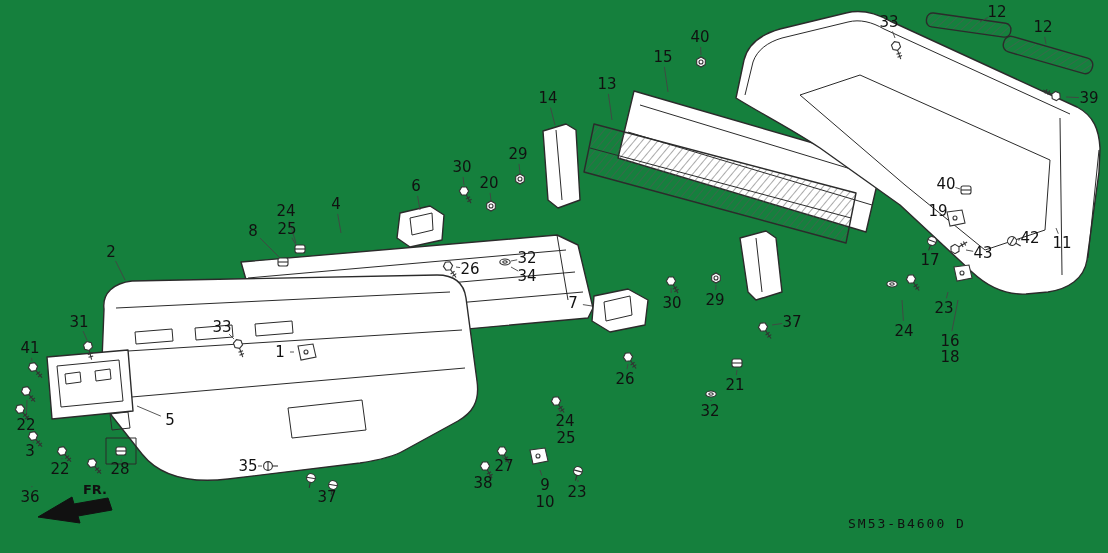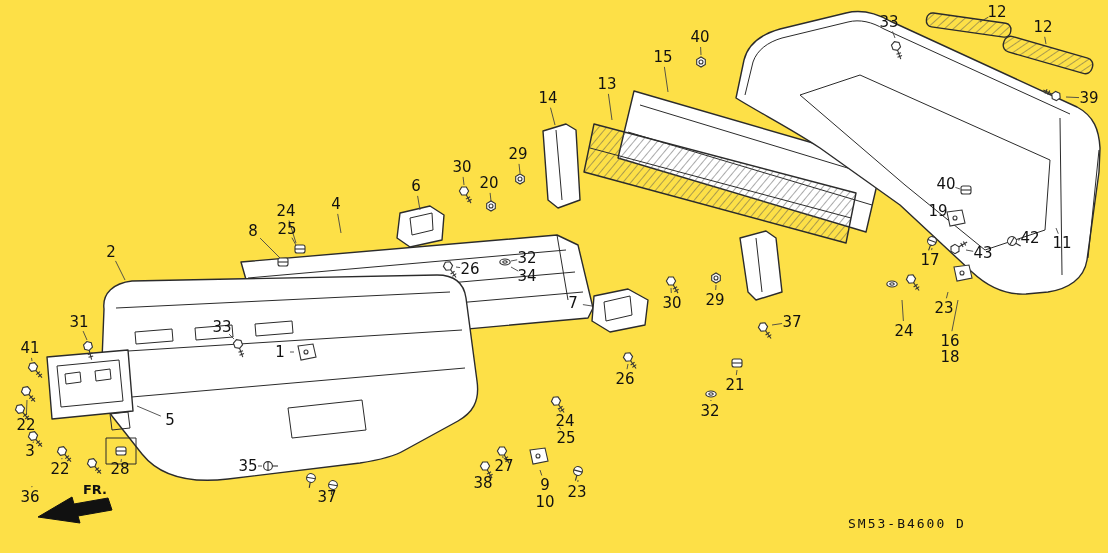--- a/index.html
+++ b/index.html
@@ -1,16 +1,16 @@
 <!DOCTYPE html>
 <html><head>
 <meta charset="utf-8">
 <style>
   html,body{margin:0;padding:0;background:#ffffff;}
-  .stage{position:relative;width:1108px;height:553px;background:#fde047;overflow:hidden;
+  .stage{position:relative;width:1108px;height:553px;background:#15803d;overflow:hidden;
          font-family:"DejaVu Sans",sans-serif;}
   svg{display:block;}
   .part{fill:#ffffff;stroke:#2b2b2b;stroke-width:1.4;stroke-linejoin:round;}
   .detail{fill:none;stroke:#2b2b2b;stroke-width:1;stroke-linejoin:round;}
   .hatched{fill:url(#hatch);stroke:#2b2b2b;stroke-width:1.4;stroke-linejoin:round;}
   .callout-num{font:500 15px "DejaVu Sans",sans-serif;fill:#111;
                text-anchor:middle;dominant-baseline:central;}
   .leader{stroke:#444;stroke-width:0.9;}
   .fastener *{fill:#ffffff;stroke:#333;stroke-width:1.1;}
   .code-text{font:13px "DejaVu Sans Mono",monospace;letter-spacing:2px;fill:#111;}

